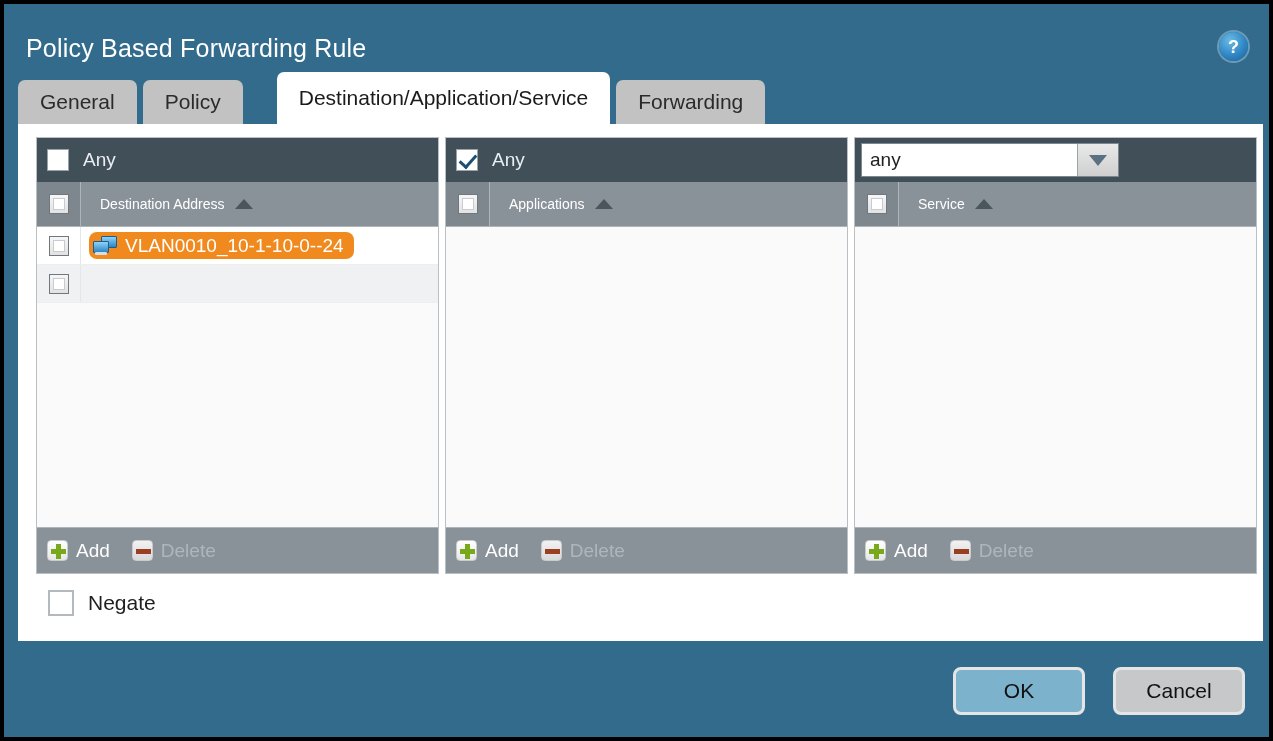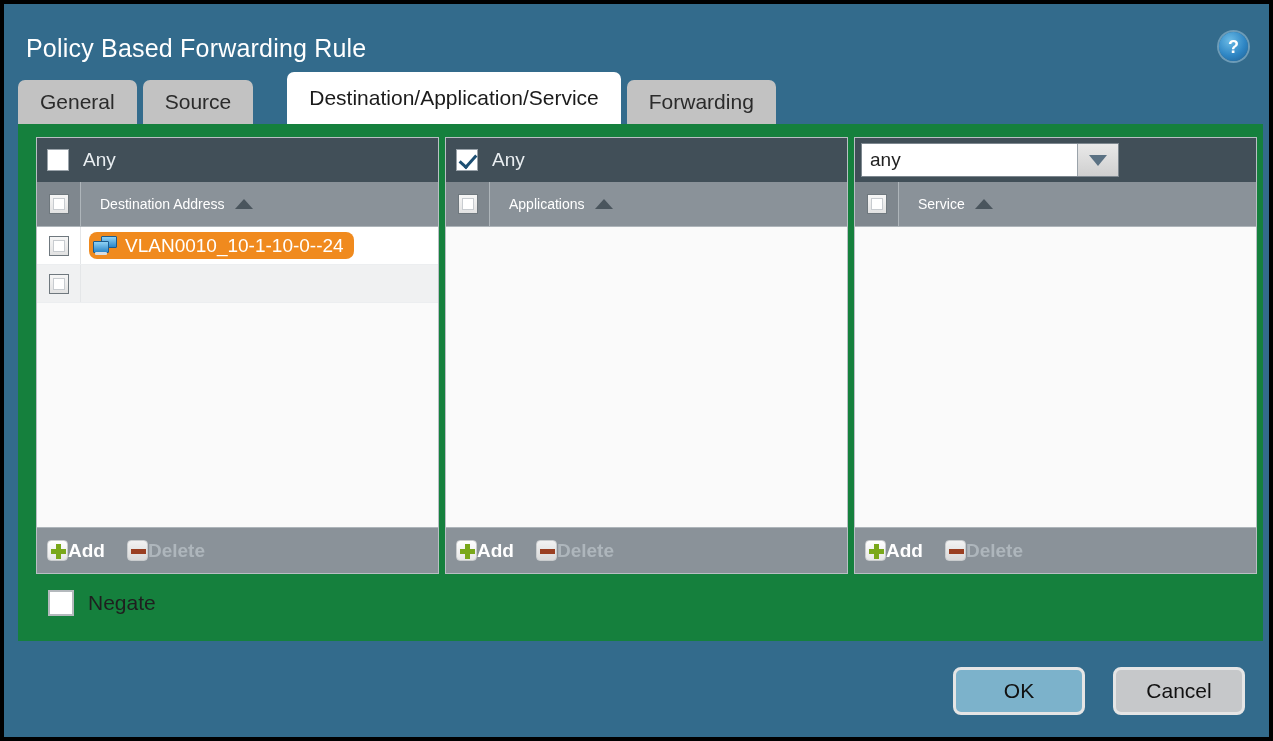--- a/index.html
+++ b/index.html
@@ -93,21 +93,21 @@
     margin-left: 28px;
   }
 
   
   .content {
     position: absolute;
     left: 14px;
     top: 120px;
     width: 1245px;
     height: 517px;
-    background: #15803d;
+    background: #ffffff;
     box-sizing: border-box;
     padding-left: 28px;
   }
 
   .columns {
     position: absolute;
     left: 18px;
     top: 13px;
     display: flex;
     gap: 6px;
@@ -339,21 +339,21 @@
     font-size: 19px;
     color: #ffffff;
     margin-right: 22px;
     cursor: pointer;
     white-space: nowrap;
   }
   .foot-btn.disabled {
     color: #aeb6bc;
     cursor: default;
   }
-  .foot-btn .txt { margin-left: 0; font-weight: bold; }
+  .foot-btn .txt { margin-left: 8px; }
 
   .icon-sq {
     width: 21px;
     height: 21px;
     border-radius: 4px;
     background: linear-gradient(#ffffff, #e7e7e7);
     border: 1px solid #c9ccce;
     box-sizing: border-box;
     position: relative;
     flex: none;
@@ -430,21 +430,21 @@
 
 <div id="app">
 
   <div class="titlebar">
     <div class="dialog-title">Policy Based Forwarding Rule</div>
     <div class="help-icon"></div>
   </div>
 
   <div class="tabstrip">
     <div class="tab">General</div>
-    <div class="tab">Source</div>
+    <div class="tab">Policy</div>
     <div class="tab active">Destination/Application/Service</div>
     <div class="tab">Forwarding</div>
   </div>
 
   <div class="content">
 
     <div class="columns">
 
       <div class="panel">
         <div class="panel-top">

